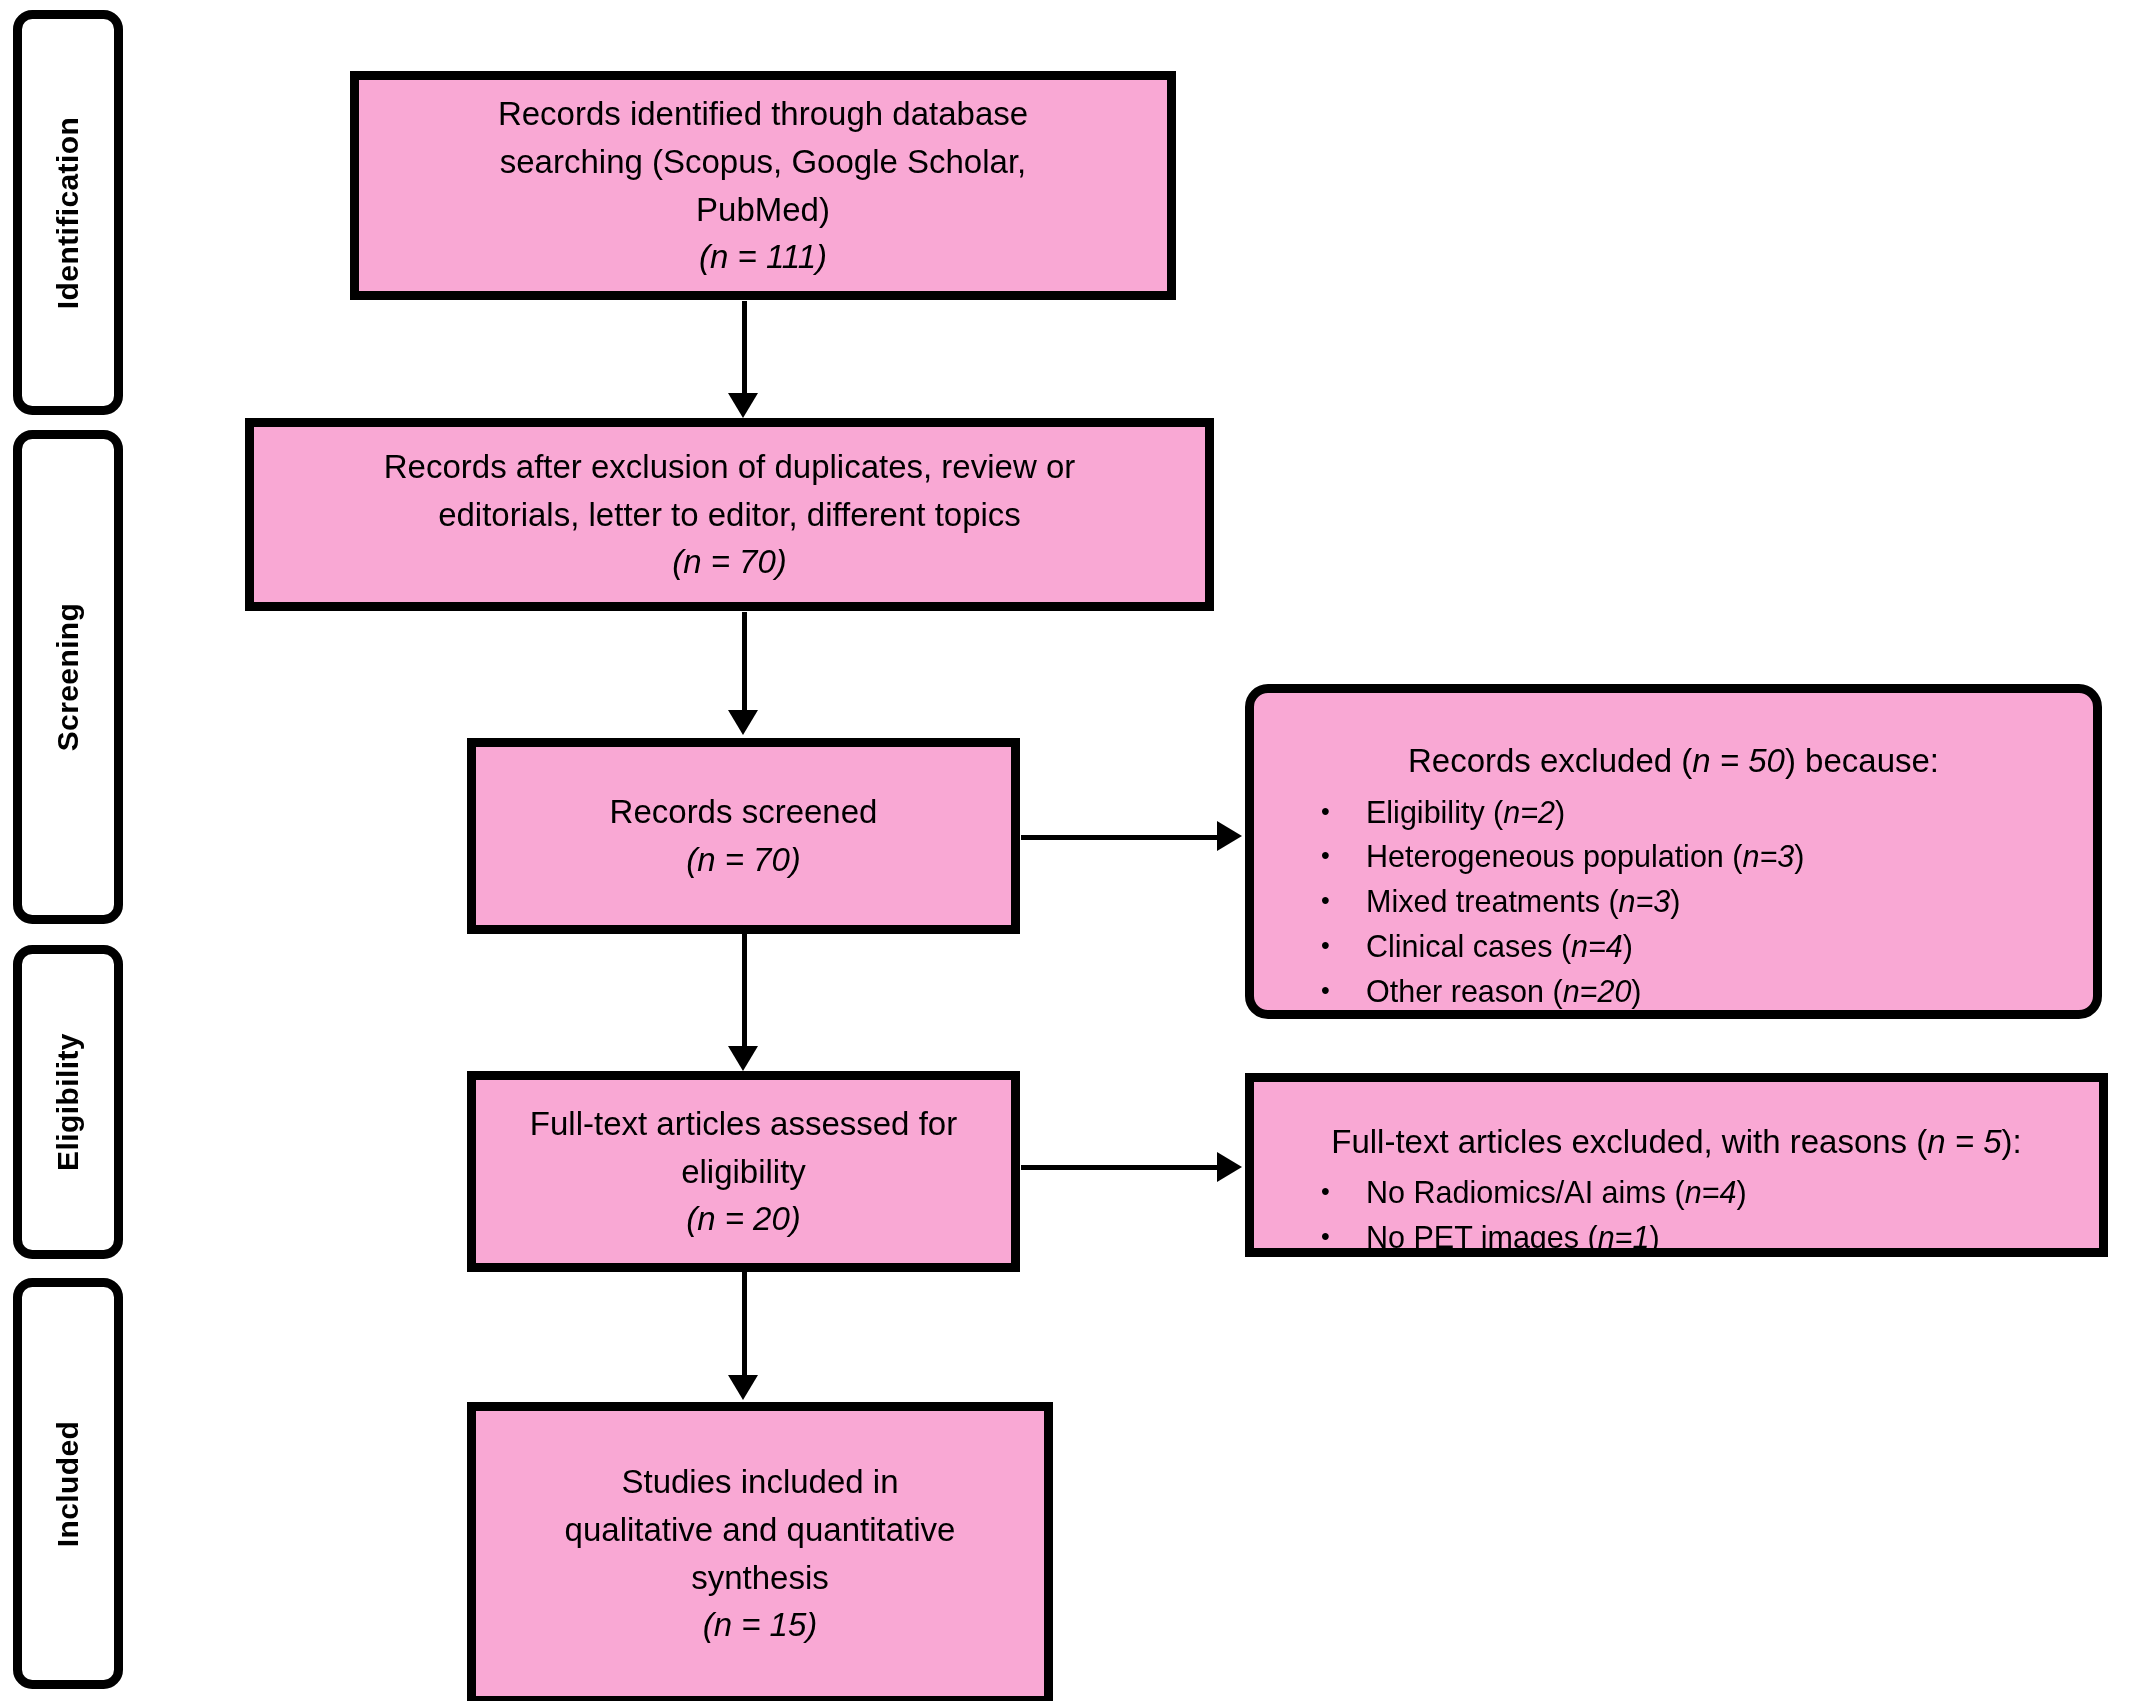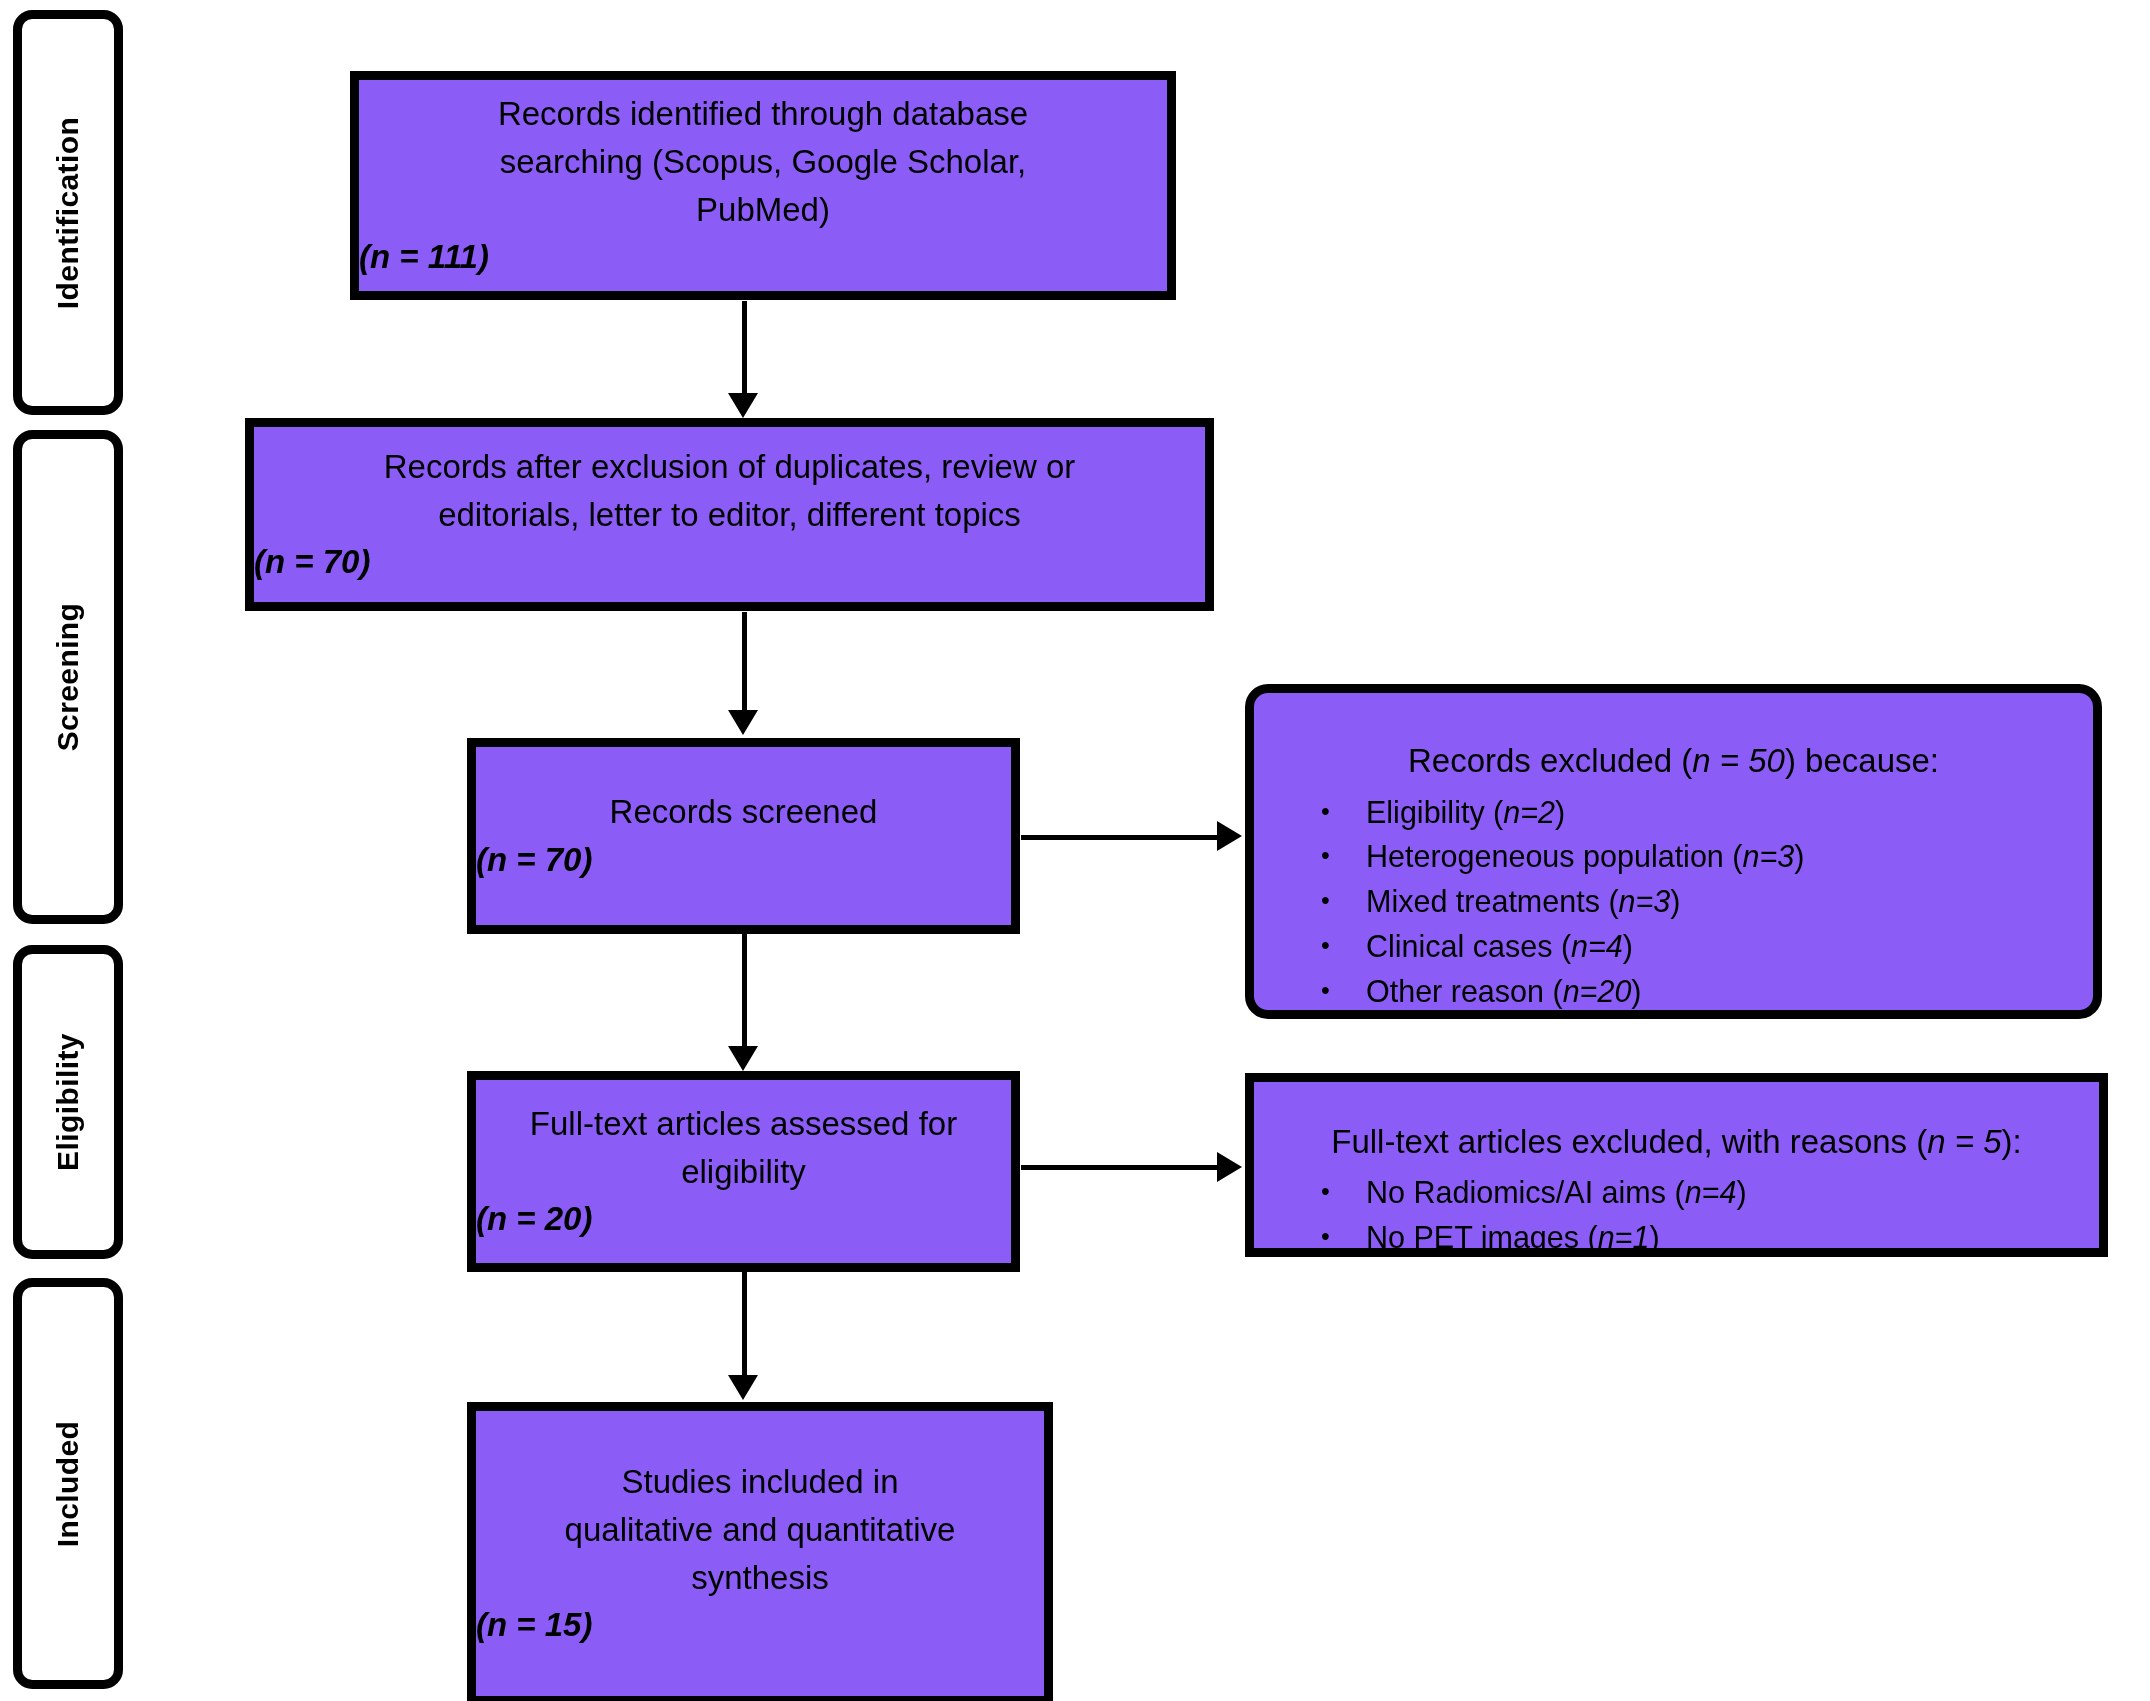--- a/index.html
+++ b/index.html
@@ -42,41 +42,40 @@
     letter-spacing: 0.4px;
     color: #000000;
     line-height: 1;
   }
 
   
   .flow-box {
     position: absolute;
     box-sizing: border-box;
     border: 9px solid #000000;
-    background: #8b5cf6;
+    background: #f9a8d4;
     display: flex;
     flex-direction: column;
     justify-content: center;
     color: #000000;
   }
   .flow-box .box-text {
     font-family: "Liberation Sans", sans-serif;
     font-size: 33px;
     line-height: 1.45;
     text-align: center;
     padding: 0 13.4px;
     white-space: pre-line;
   }
   .flow-box .box-count {
     font-family: "Liberation Sans", sans-serif;
     font-size: 33px;
     line-height: 1.45;
-    text-align: left;
+    text-align: center;
     font-style: italic;
-    font-weight: bold;
   }
   .flow-box.excl .box-text {
     text-align: center;
     padding: 0 18px;
   }
   .flow-box.excl .bullets {
     margin: 4.5px 0 0 0;
     padding: 0 0 0 112px;
     list-style: none;
   }

